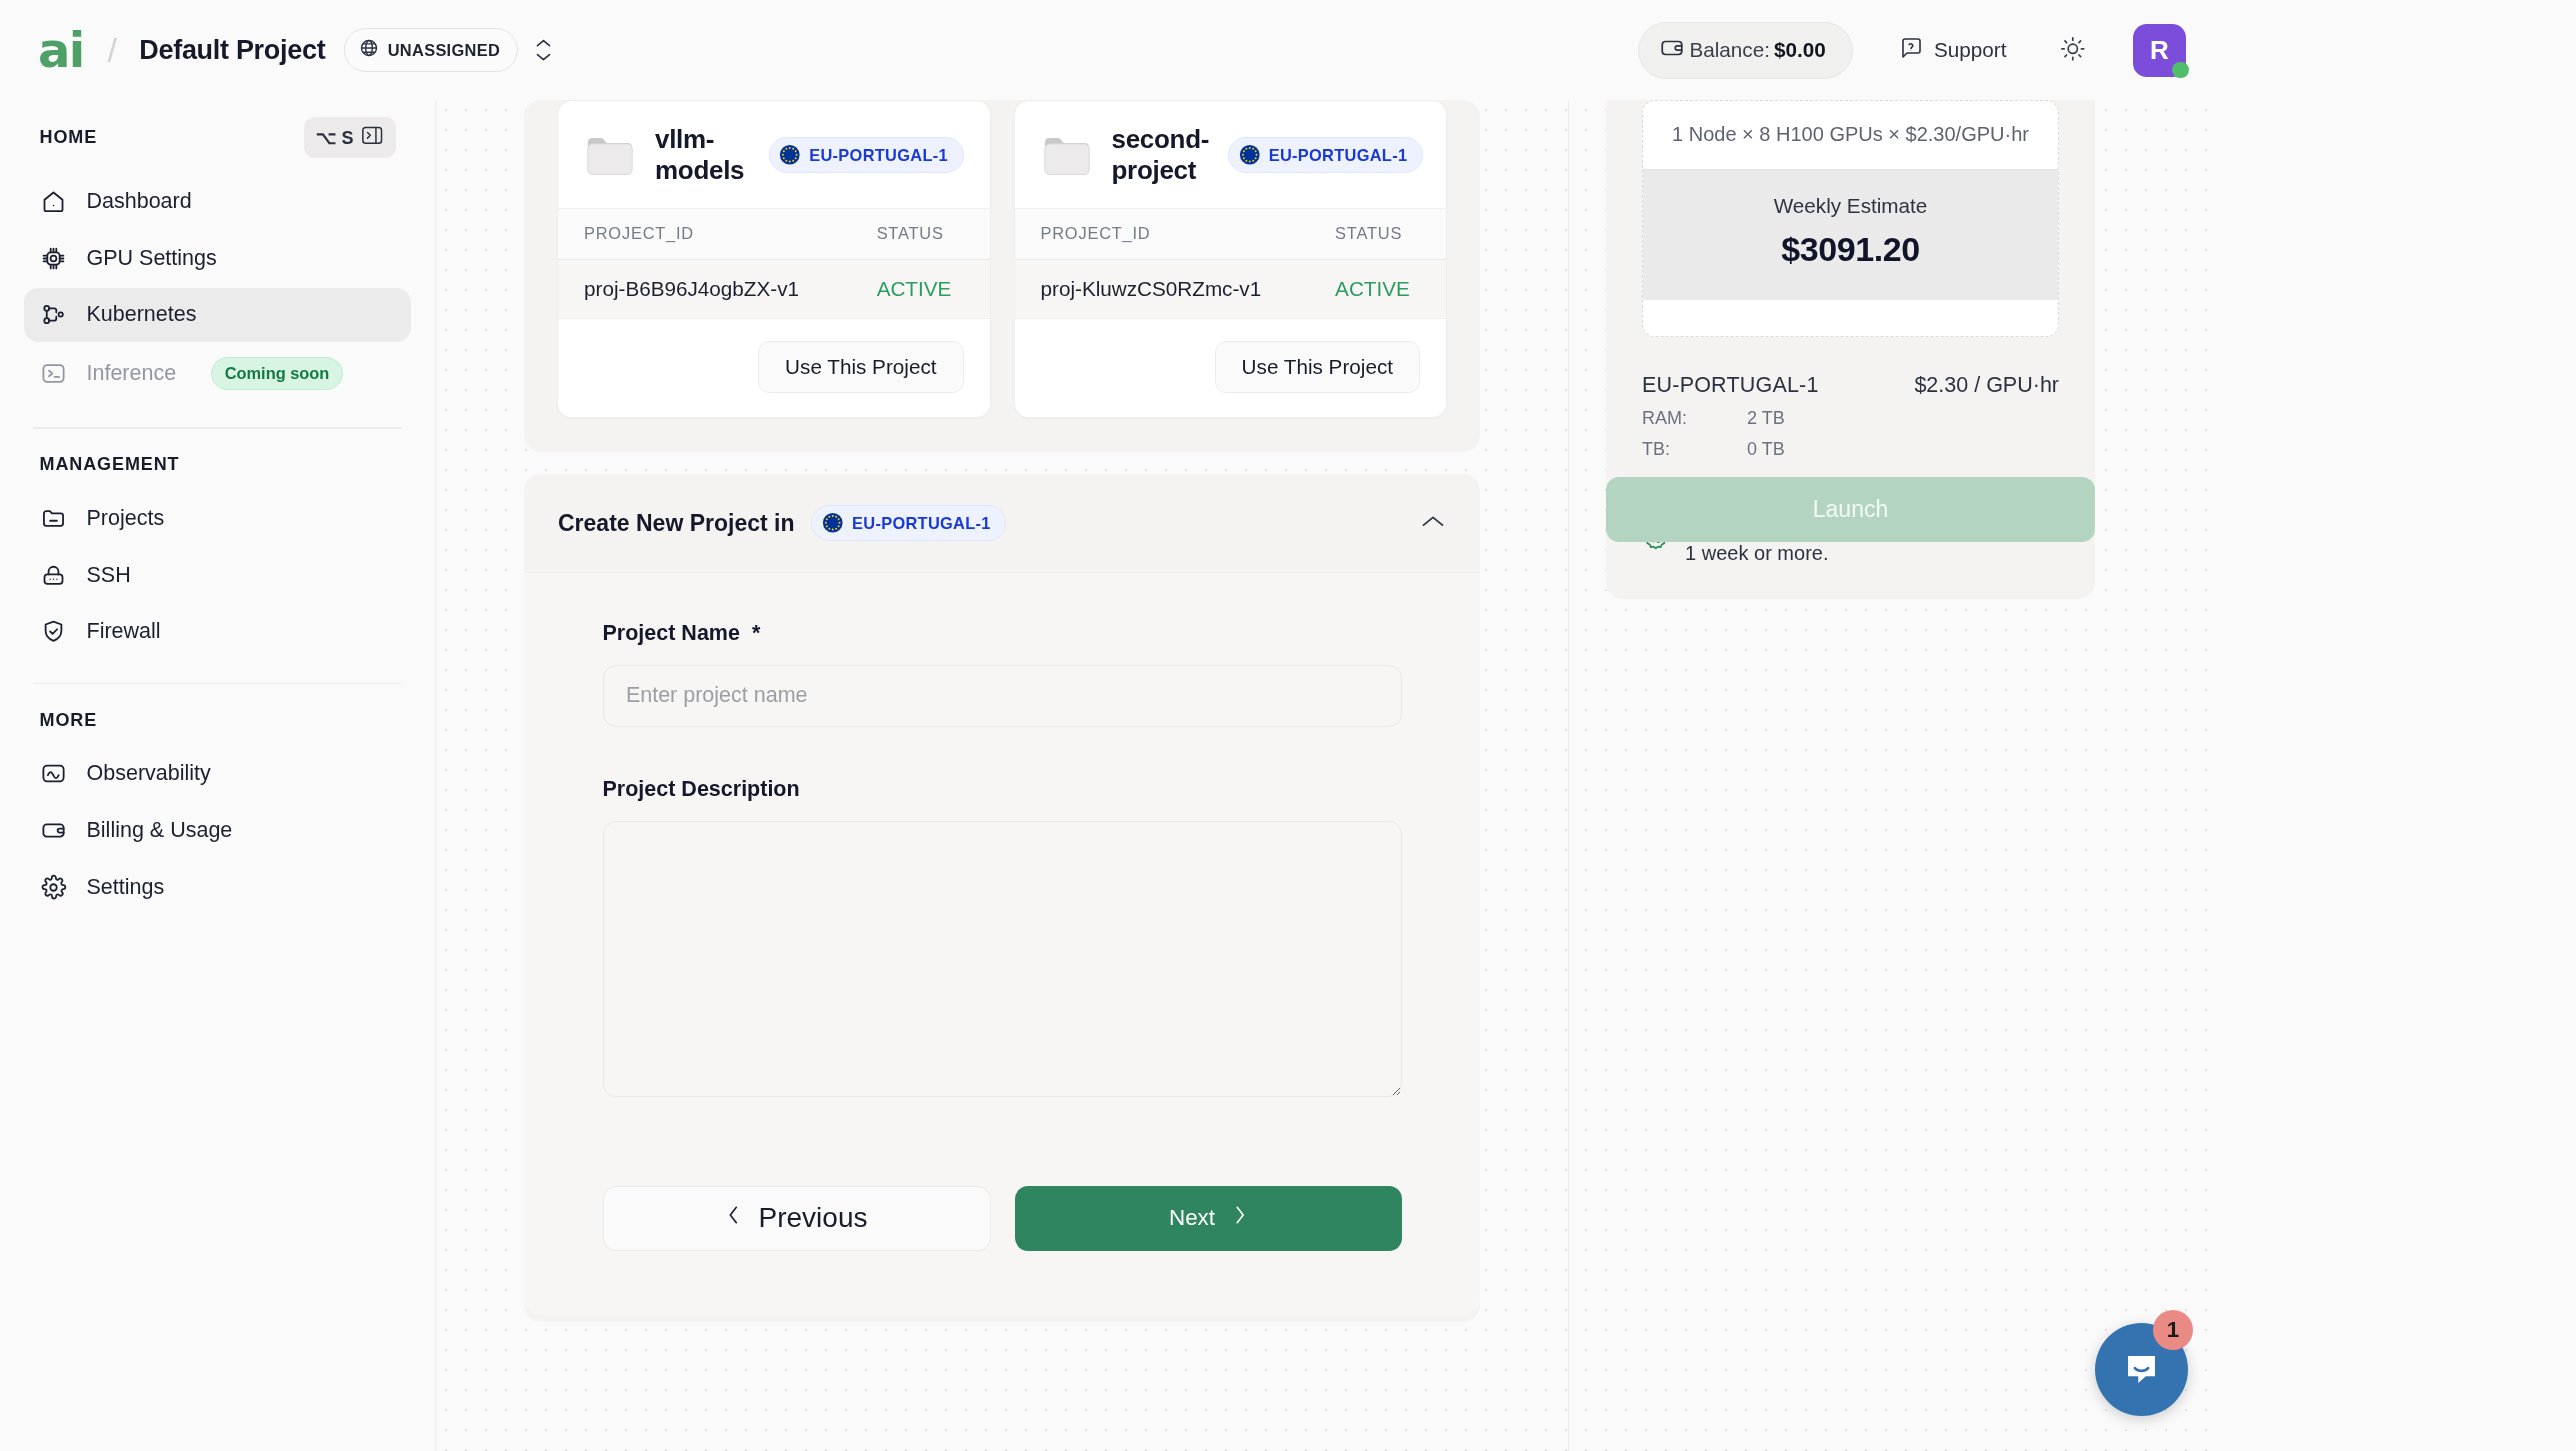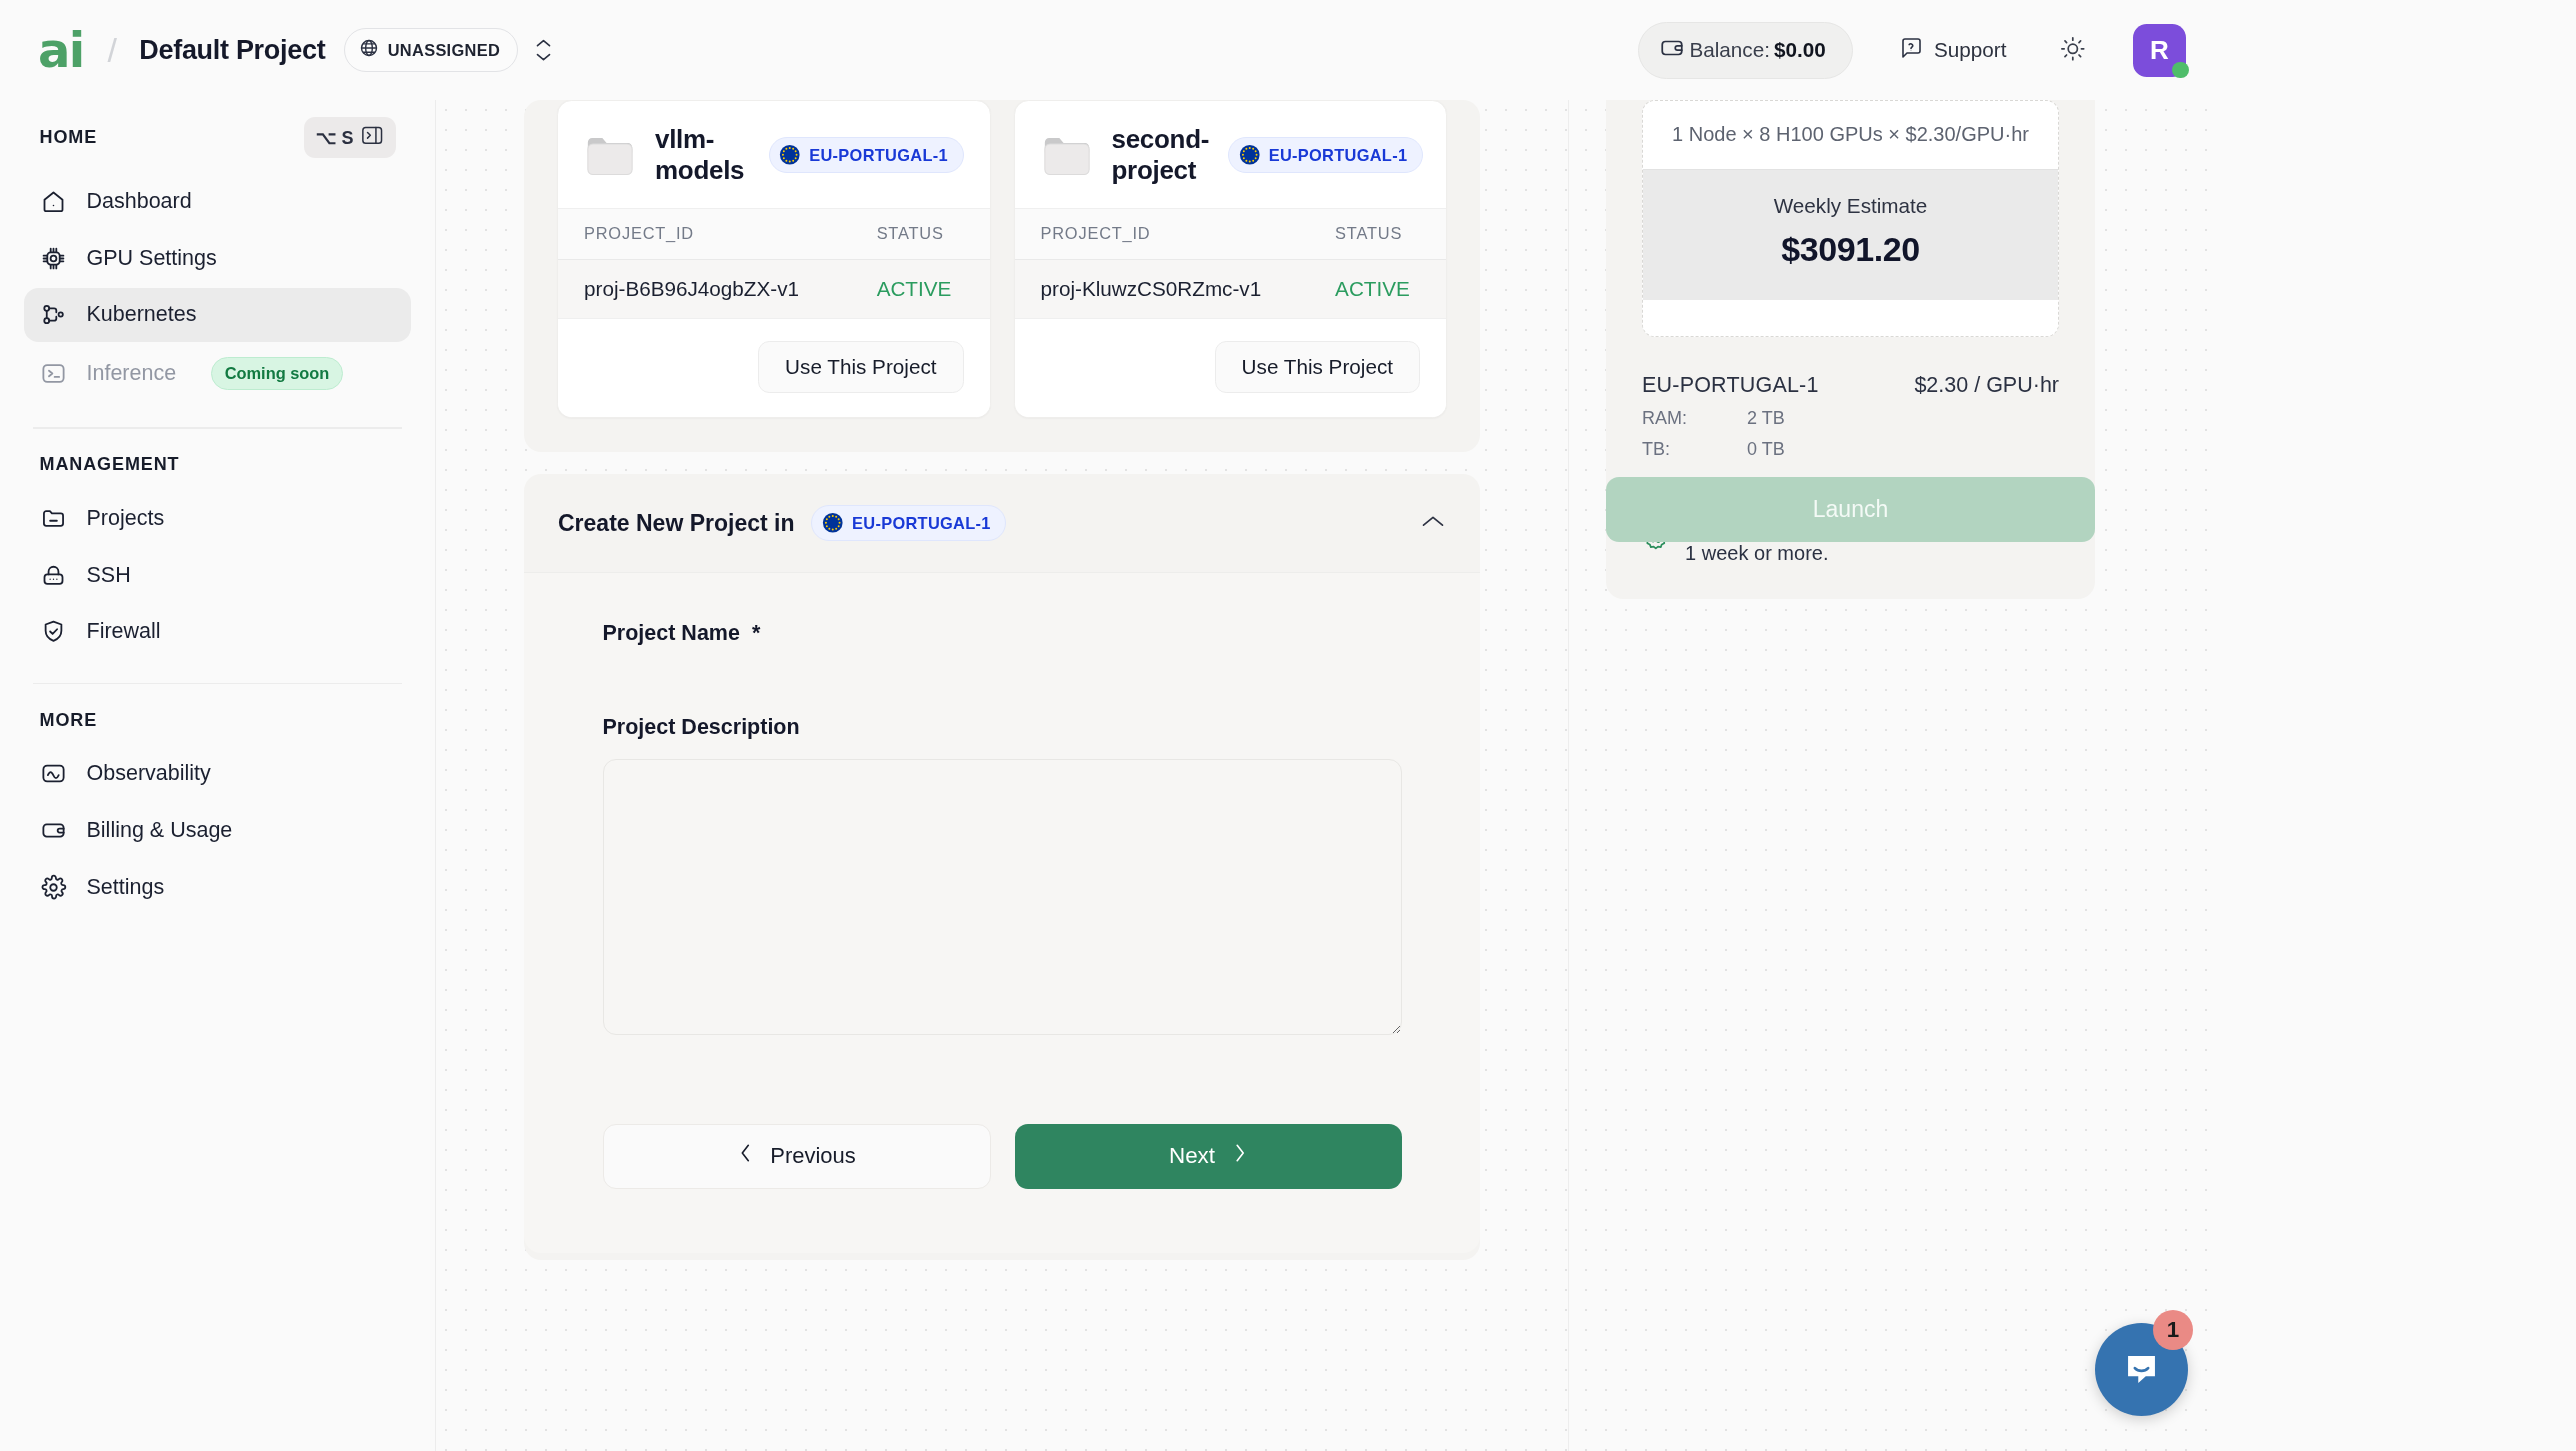--- a/index.html
+++ b/index.html
@@ -148,21 +148,21 @@
   .f-input::placeholder { color: #9b9ea6; }
   .f-textarea {
     width: 100%; height: 276px; border: 1.3px solid #e8e7e4; border-radius: 13px;
     background: #f7f6f4; padding: 17px 22.4px; font-size: 21.5px; color: #14182a;
     font-family: inherit; outline: none; resize: vertical;
   }
   .field-gap { height: 50px; }
   .form-actions { display: flex; gap: 24px; padding: 86px 0 64px 0; }
   .btn-prev {
     flex: 1; height: 65px; background: #fafafa; border: 1.3px solid #eceae7;
-    border-radius: 13px; font-size: 22px; color: #171c2a; cursor: pointer;
+    border-radius: 13px; font-size: 28px; color: #171c2a; cursor: pointer;
     display: flex; align-items: center; justify-content: center; gap: 17px;
     font-family: inherit;
   }
   .btn-next {
     flex: 1; height: 65px; background: #2f8560; border: none;
     border-radius: 13px; font-size: 22.4px; color: #fff; cursor: pointer;
     display: flex; align-items: center; justify-content: center; gap: 17px;
     font-family: inherit; font-weight: 500;
   }
 
@@ -558,20 +558,21 @@
                   </svg>
               </span>
             </div>
 
             <div class="form-wrap">
               <div class="form-inner">
                 <div class="flabel">
                   <span>Project Name</span>
                   <span class="req">*</span>
                 </div>
+                <input class="f-input" type="text" placeholder="Enter project name" style="">
 
                 <div class="field-gap"></div>
 
                 <div class="flabel">
                   <span>Project Description</span>
                 </div>
                 <textarea class="f-textarea" placeholder="" style=""></textarea>
 
                 <div class="form-actions">
                   <button class="btn-prev">

